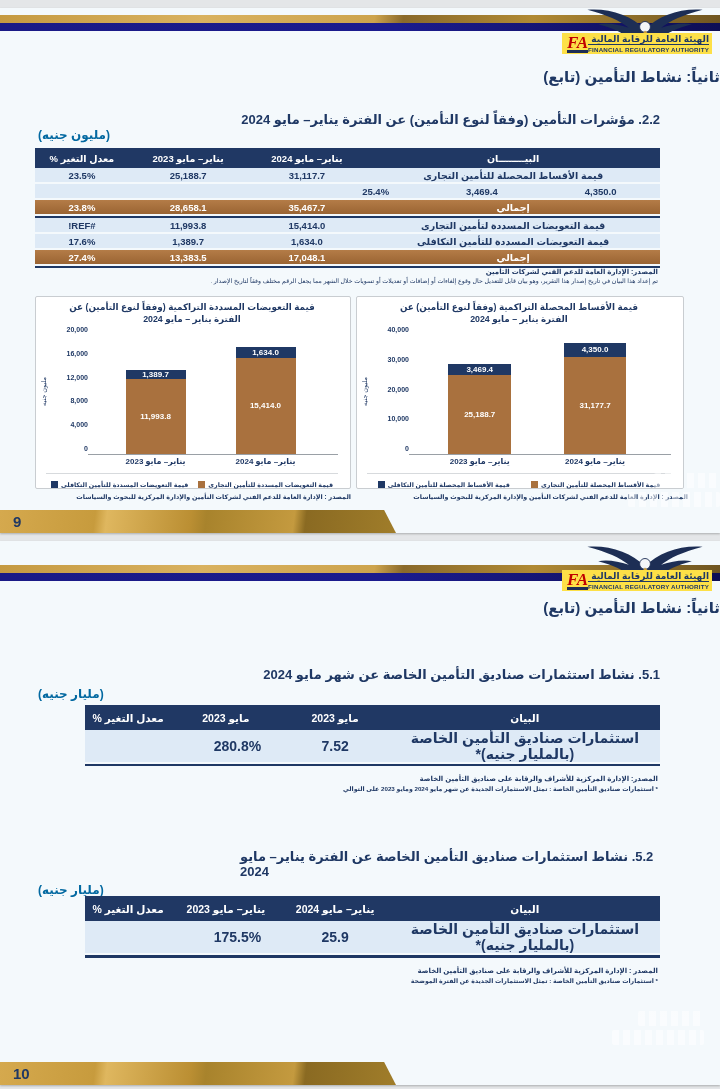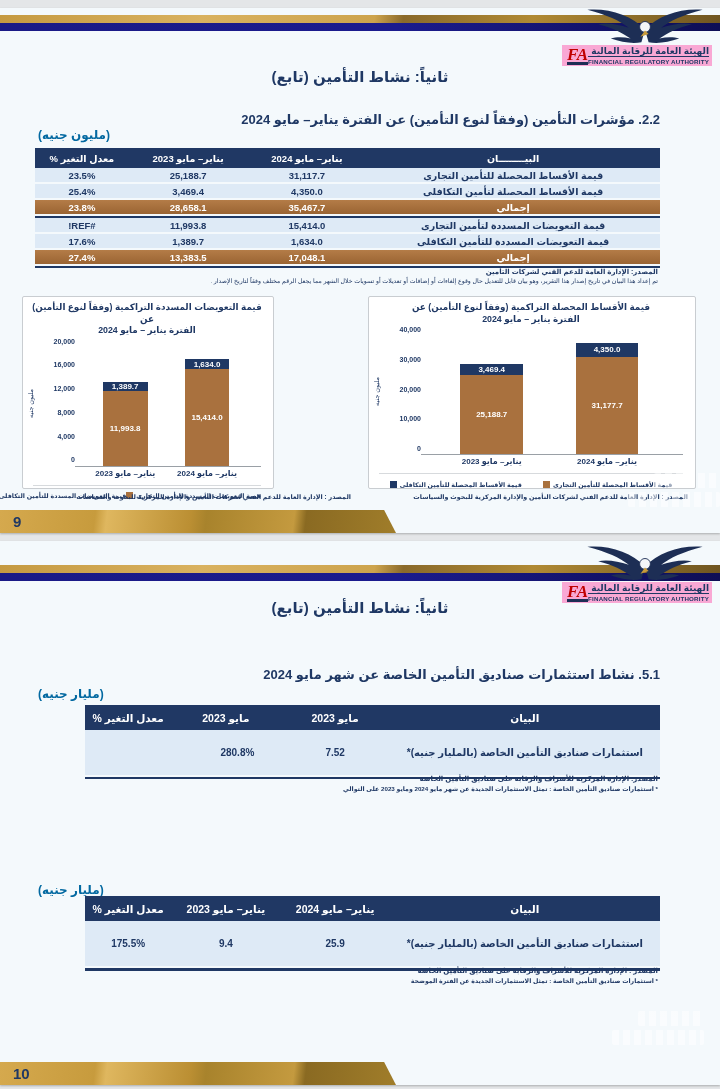--- a/index.html
+++ b/index.html
@@ -9,44 +9,44 @@
   #p2{top:541px;height:544px}
 
   
   .band{position:absolute;left:0;right:0;height:17px}
   .band .gold{height:8px;background:linear-gradient(100deg,#c59a41 0%,#d9b260 28%,#cda44d 52%,#8a6a2b 56%,#b08a34 74%,#6f5520 100%)}
   .band .navyb{height:8px;background:linear-gradient(90deg,#1a1a86 0%,#1b1b8e 55%,#0e0e55 100%)}
 
   
   .logo{position:absolute;width:156px;height:58px;z-index:5}
   .eagle{position:absolute;top:-2px;right:6px;width:126px;height:40px}
-  .logo-text{position:absolute;bottom:0;right:2px;display:flex;align-items:flex-end;background:#f9a8d4;padding:1px 3px}
+  .logo-text{position:absolute;bottom:12px;right:2px;display:flex;align-items:flex-end;background:#fde047;padding:1px 3px}
   .fa-mark{color:#c00000;font-weight:900;font-style:italic;font-size:17px;line-height:14px;font-family:"Liberation Serif",serif;margin-left:2px;border-bottom:3px solid #1d2e55}
   .lt-col{display:flex;flex-direction:column;align-items:flex-end}
   .lt-ar{font-size:9px;font-weight:bold;color:#1F3864;direction:rtl;white-space:nowrap}
   .lt-en{font-size:6.2px;font-weight:bold;color:#1F3864;letter-spacing:.2px;border-top:1px solid #1F3864;padding-top:1px;white-space:nowrap}
 
-  .p-title{position:absolute;width:100%;text-align:center;color:#1F3864;font-size:15px;font-weight:bold;direction:rtl}
+  .p-title{position:absolute;width:100%;text-align:right;color:#1F3864;font-size:15px;font-weight:bold;direction:rtl}
   .rhead{position:absolute;right:60px;width:600px;text-align:right;direction:rtl;color:#1F3864;font-size:13px;font-weight:bold}
   .unit{position:absolute;left:38px;color:#0369a1;font-size:12px;font-weight:bold;direction:rtl}
 
   
   .dtable{position:absolute;border-bottom:2px solid #1F3864}
   .trow{display:flex;direction:rtl}
   .tcell{display:flex;align-items:center;justify-content:center;text-align:center}
   .c0{width:47%}.c1{width:19%}.c2{width:19%}.c3{width:15%}
   .thead{background:#203864}
   .thead .tcell{color:#fff;font-size:9.5px;font-weight:bold;height:20px}
   .tnormal{background:#DEEAF6;border-bottom:2px solid #f4f9fc}
   .tnormal .tcell{color:#1F3864;font-size:9.5px;font-weight:bold;height:14px}
   .ttotal{background:linear-gradient(#b47c47,#9a6433);border-bottom:2px solid #f4f9fc}
   .ttotal .tcell{color:#fff;font-size:9.5px;font-weight:bold;height:14px}
   .tsep{border-top:2px solid #1F3864}
   .big .thead .tcell{height:25px;font-size:10.5px}
-  .big .tnormal .tcell{height:45px;font-size:10px}
+  .big .tnormal .tcell{height:32px;font-size:14px}
 
   .src{position:absolute;right:62px;width:600px;text-align:right;direction:rtl;color:#1F3864;font-size:7px;font-weight:bold}
   .note{position:absolute;right:62px;width:640px;text-align:right;direction:rtl;color:#1F3864;font-size:6.2px}
 
   
   .chartbox{position:absolute;background:#fff;border:1px solid #c9cdd1;border-radius:2px;padding:5px 6px 0 4px;box-sizing:border-box}
   .c-title{text-align:center;color:#1F3864;font-size:8.8px;font-weight:bold;direction:rtl;line-height:11.5px}
   .c-body{display:flex;height:126px;margin-top:4px}
   .c-ylab{width:11px;color:#1F3864;font-size:6.5px;writing-mode:vertical-rl;transform:rotate(180deg);text-align:center;direction:rtl}
   .c-yticks{width:37px;display:flex;flex-direction:column;justify-content:space-between;align-items:flex-end;padding-left:3px;box-sizing:border-box;transform:translateY(-3px)}
@@ -110,21 +110,20 @@
         <div class="tcell c2">يناير– مايو  2023</div>
         <div class="tcell c3">معدل التغير %</div>
       </div>
       <div class="trow tnormal">
         <div class="tcell c0">قيمة الأقساط المحصلة للتأمين التجارى</div>
         <div class="tcell c1">31,117.7</div>
         <div class="tcell c2">25,188.7</div>
         <div class="tcell c3">23.5%</div>
       </div>
       <div class="trow tnormal">
-        <div class="tcell c0">قيمة الأقساط المحصلة لتأمين التكافلى</div>
         <div class="tcell c1">4,350.0</div>
         <div class="tcell c2">3,469.4</div>
         <div class="tcell c3">25.4%</div>
       </div>
       <div class="trow ttotal">
         <div class="tcell c0">إجمالي</div>
         <div class="tcell c1">35,467.7</div>
         <div class="tcell c2">28,658.1</div>
         <div class="tcell c3">23.8%</div>
       </div>
@@ -144,21 +143,21 @@
         <div class="tcell c0">إجمالي</div>
         <div class="tcell c1">17,048.1</div>
         <div class="tcell c2">13,383.5</div>
         <div class="tcell c3">27.4%</div>
       </div>
     </div>
 
   <div class="src" style="top:260px">المصدر: الإدارة العامة للدعم الفني لشركات التأمين</div>
   <div class="note" style="top:269px">تم إعداد هذا البيان في تاريخ إصدار هذا التقرير، وهو بيان قابل للتعديل حال وقوع إلغاءات أو إضافات أو تعديلات أو تسويات خلال الشهر مما يجعل الرقم مختلف وفقاً لتاريخ الإصدار .</div>
 
-  <div class="chartbox" style="top:288px;left:22px;width:252px;height:193px">
+  <div class="chartbox" style="top:288px;left:35px;width:316px;height:193px">
       <div class="c-title">قيمة التعويضات المسددة التراكمية (وفقاً لنوع التأمين) عن</div>
       <div class="c-title">الفترة يناير –  مايو 2024</div>
       <div class="c-body">
         <div class="c-ylab">مليون جنيه</div>
         <div class="c-yticks">
           <div class="c-ytick">20,000</div>
           <div class="c-ytick">16,000</div>
           <div class="c-ytick">12,000</div>
           <div class="c-ytick">8,000</div>
           <div class="c-ytick">4,000</div>
@@ -191,21 +190,21 @@
         <div class="c-lentry">
           <div class="c-sq" style="background: rgb(169, 113, 62);"></div>
           <div class="c-ltext">قيمة التعويضات المسددة للتأمين التجارى</div>
         </div>
         <div class="c-lentry">
           <div class="c-sq" style="background: rgb(31, 56, 100);"></div>
           <div class="c-ltext">قيمة التعويضات المسددة  للتأمين التكافلى</div>
         </div>
       </div>
     </div>
-  <div class="chartbox" style="top:288px;left:368px;width:328px;height:193px">
+  <div class="chartbox" style="top:288px;left:356px;width:328px;height:193px">
       <div class="c-title">قيمة الأقساط المحصلة التراكمية (وفقاً لنوع التأمين) عن</div>
       <div class="c-title">الفترة يناير – مايو 2024</div>
       <div class="c-body">
         <div class="c-ylab">مليون جنيه</div>
         <div class="c-yticks">
           <div class="c-ytick">40,000</div>
           <div class="c-ytick">30,000</div>
           <div class="c-ytick">20,000</div>
           <div class="c-ytick">10,000</div>
           <div class="c-ytick">0</div>
@@ -293,33 +292,33 @@
       </div>
       <div class="trow tnormal">
         <div class="tcell c0">استثمارات صناديق التأمين الخاصة (بالمليار جنيه)*</div>
         <div class="tcell c1">7.52</div>
         <div class="tcell c3">280.8%</div>
       </div>
     </div>
   <div class="src" style="top:234px">المصدر: الإدارة المركزية للأشراف والرقابة على صناديق التأمين الخاصة</div>
   <div class="note" style="top:244px;font-weight:bold">* استثمارات صناديق التأمين الخاصة : تمثل الاستثمارات الجديدة عن شهر مايو 2024 ومايو 2023 على التوالي</div>
 
+  <div class="rhead" style="top:308px;width:420px;text-align:left">5.2. نشاط استثمارات صناديق التأمين الخاصة عن الفترة يناير– مايو 2024</div>
   <div class="unit" style="top:342px">(مليار جنيه)</div>
 
   <div class="dtable big" style="top:355px;left:85px;width:575px;border-bottom-width:3px">
       <div class="trow thead">
         <div class="tcell c0">البيان</div>
         <div class="tcell c1">يناير– مايو 2024</div>
         <div class="tcell c2">يناير– مايو 2023</div>
         <div class="tcell c3">معدل التغير %</div>
       </div>
       <div class="trow tnormal">
         <div class="tcell c0">استثمارات صناديق التأمين الخاصة (بالمليار جنيه)*</div>
         <div class="tcell c1">25.9</div>
-        <div class="tcell c2">9.4</div>
         <div class="tcell c3">175.5%</div>
       </div>
     </div>
   <div class="src" style="top:426px">المصدر : الإدارة المركزية للأشراف والرقابة على صناديق التأمين الخاصة</div>
   <div class="note" style="top:436px;font-weight:bold">* استثمارات صناديق التأمين الخاصة : تمثل الاستثمارات الجديدة عن الفترة الموضحة</div>
 
   <div class="watermark" style="right:16px;bottom:14px">
     <div class="wbar short"></div>
       <div class="wbar"></div>
   </div>

